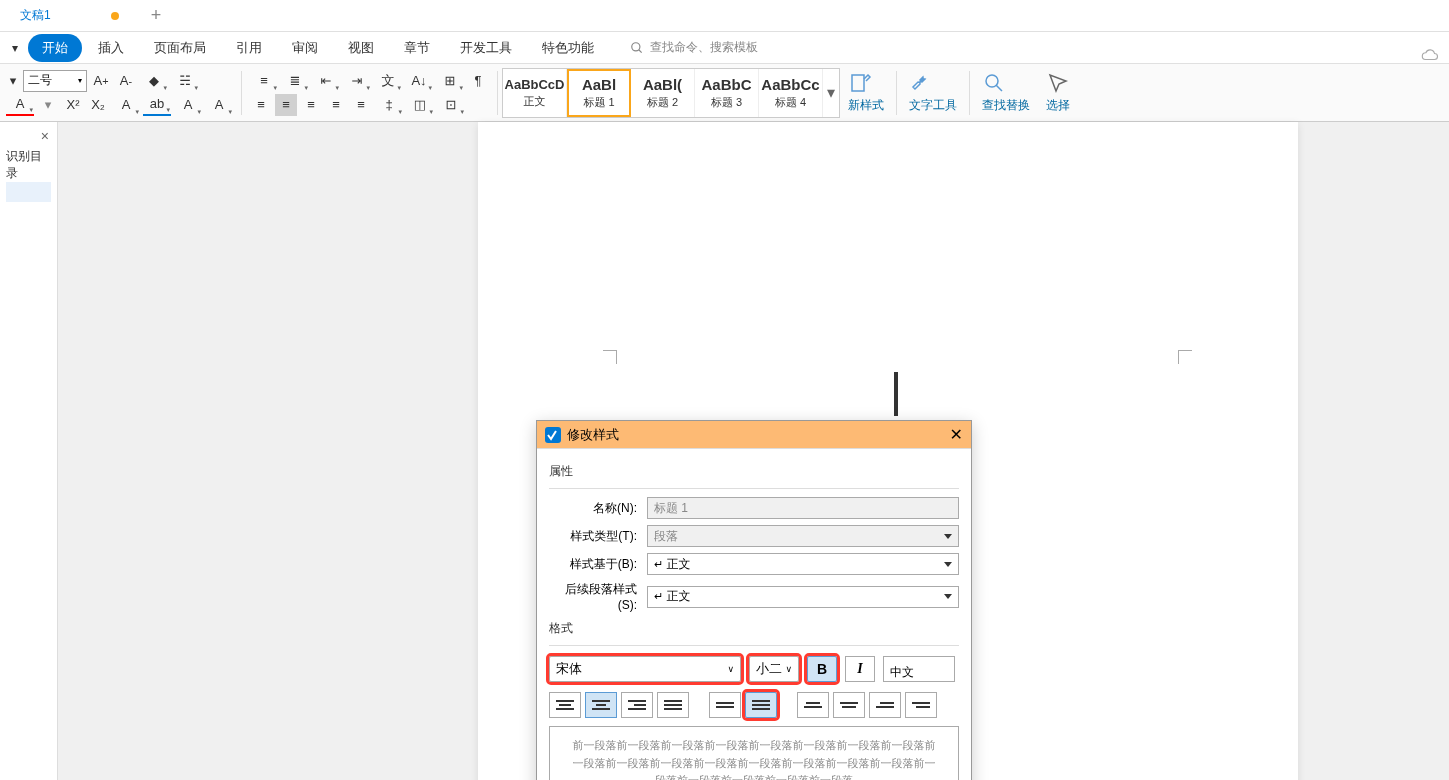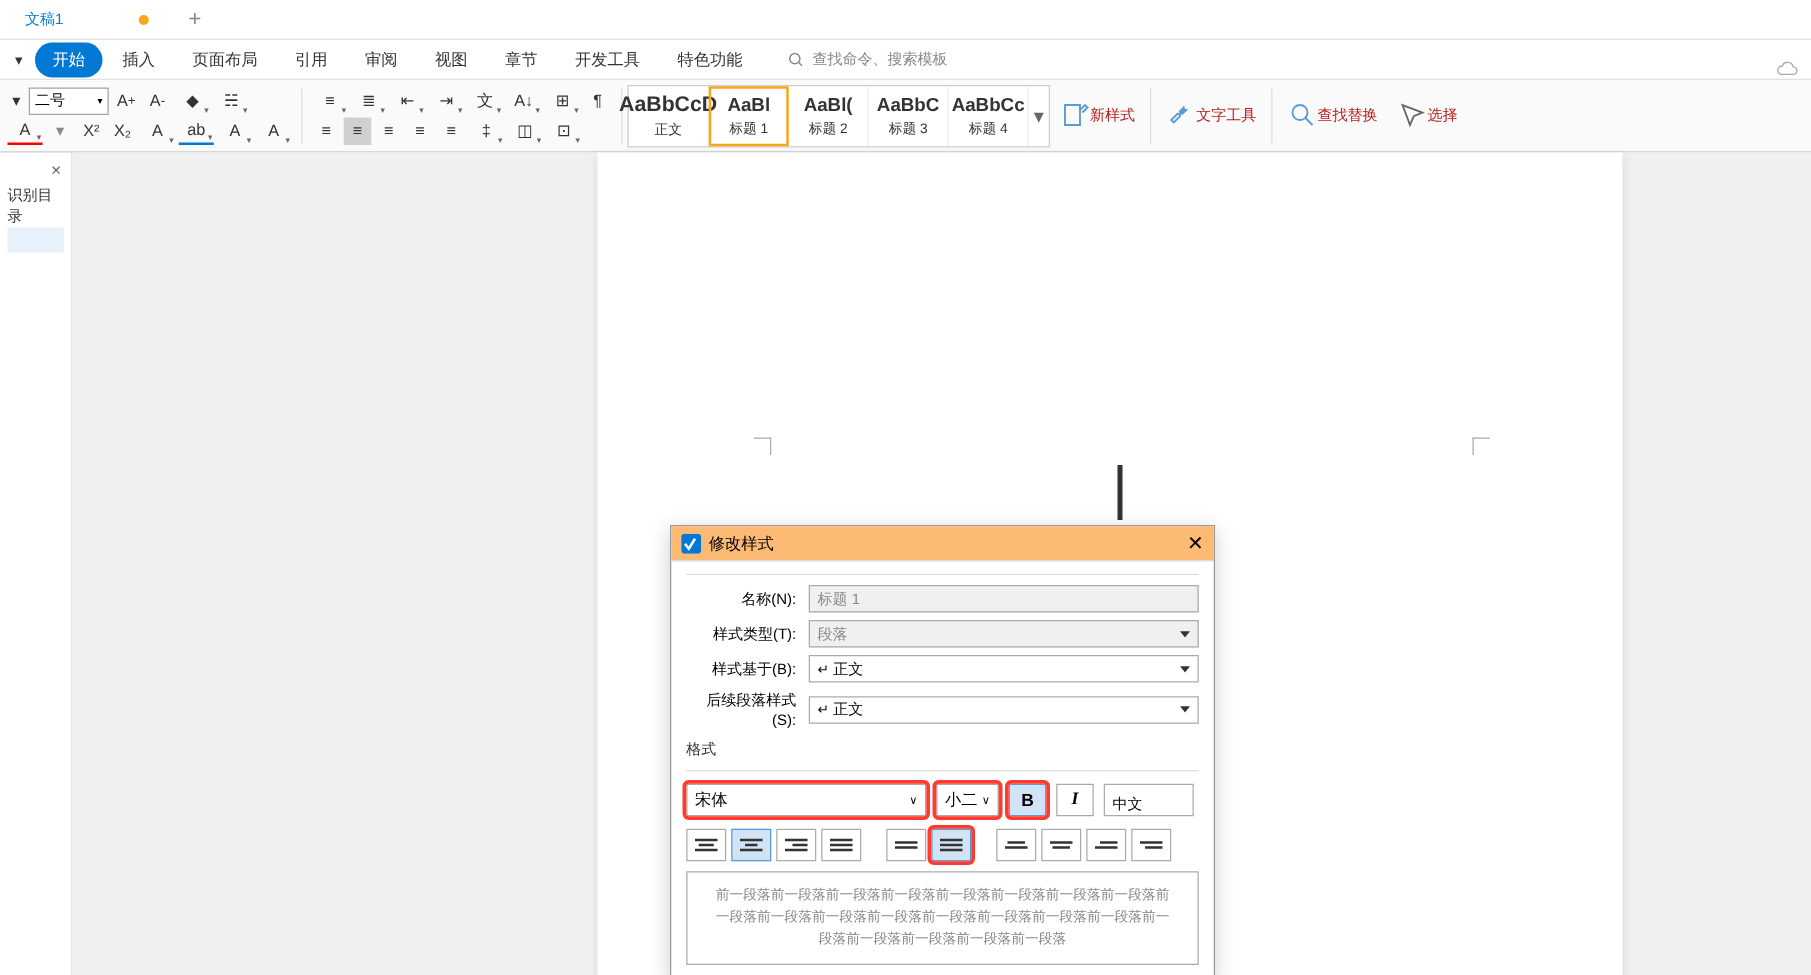--- a/index.html
+++ b/index.html
@@ -23,26 +23,26 @@
     .row { display: flex; gap: 3px; align-items: center; }
     .font-size-sel { width: 64px; height: 22px; border: 1px solid #a3a3a3; font-size: 12px; padding: 0 4px; display: flex; align-items: center; justify-content: space-between; background: #fff; }
     .tb-btn { width: 22px; height: 22px; display: flex; align-items: center; justify-content: center; font-size: 13px; color: #333; }
     .tb-btn.split { width: 28px; position: relative; }
     .tb-btn.split::after { content: "▾"; font-size: 7px; position: absolute; right: 1px; bottom: 0; color: #666; }
     .sep { width: 1px; height: 44px; background: #ddd; margin: 0 4px; }
     
     .styles-gallery { display: flex; border: 1px solid #ccc; background: #fff; }
     .style-item { width: 64px; height: 48px; display: flex; flex-direction: column; align-items: center; justify-content: center; border-right: 1px solid #eee; font-size: 11px; }
     .style-item.selected { border: 2px solid #faa61a; }
-    .style-prev { font-size: 17px; font-weight: bold; color: #333; }
+    .style-prev { font-size: 13px; font-weight: bold; color: #333; }
     .style-prev.bold { font-size: 15px; }
     .style-name { font-size: 11px; color: #333; margin-top: 2px; }
     .gallery-more { width: 16px; display: flex; align-items: center; justify-content: center; color: #666; }
     
-    .big-btn { display: flex; flex-direction: row; align-items: center; justify-content: center; padding: 0 8px; font-size: 12px; color: #b91c1c; }
+    .big-btn { display: flex; flex-direction: column; align-items: flex-start; justify-content: center; padding: 0 8px; font-size: 12px; color: #0369a1; }
     .big-btn svg { width: 24px; height: 24px; margin-bottom: 2px; }
     
     .main { display: flex; height: calc(100% - 122px); }
     .sidebar { width: 58px; border-right: 1px solid #ddd; padding: 6px; font-size: 12px; color: #333; position: relative; }
     .sidebar .close { position: absolute; right: 8px; top: 6px; font-size: 14px; color: #666; }
     .sidebar-content { margin-top: 20px; }
     .sidebar-item { background: #e8f1fb; padding: 4px 2px; font-size: 11px; }
     
     .canvas { flex: 1; background: #f0f0f0; position: relative; }
     .page { position: absolute; left: 420px; top: 0; width: 820px; height: 780px; background: #fff; box-shadow: 0 2px 8px rgba(0,0,0,.1); }
@@ -232,20 +232,21 @@
     <div class="dialog">
       <div class="dialog-title">
         <svg viewBox="0 0 16 16">
             <rect width="16" height="16" rx="3" fill="#0078d4"></rect>
             <path d="M3 8l3 4 5-8" stroke="#fff" stroke-width="2" fill="none"></path>
           </svg>
         <span>修改样式</span>
         <span class="dialog-close">✕</span>
       </div>
       <div class="dialog-body">
+        <div class="section-label">属性</div>
         <div class="divider-line"></div>
         <div class="form-row">
           <div class="form-label">名称(N):</div>
           <div class="form-input disabled">
               <span>标题 1</span>
             </div>
         </div>
         <div class="form-row">
           <div class="form-label">样式类型(T):</div>
           <div class="form-input disabled">

